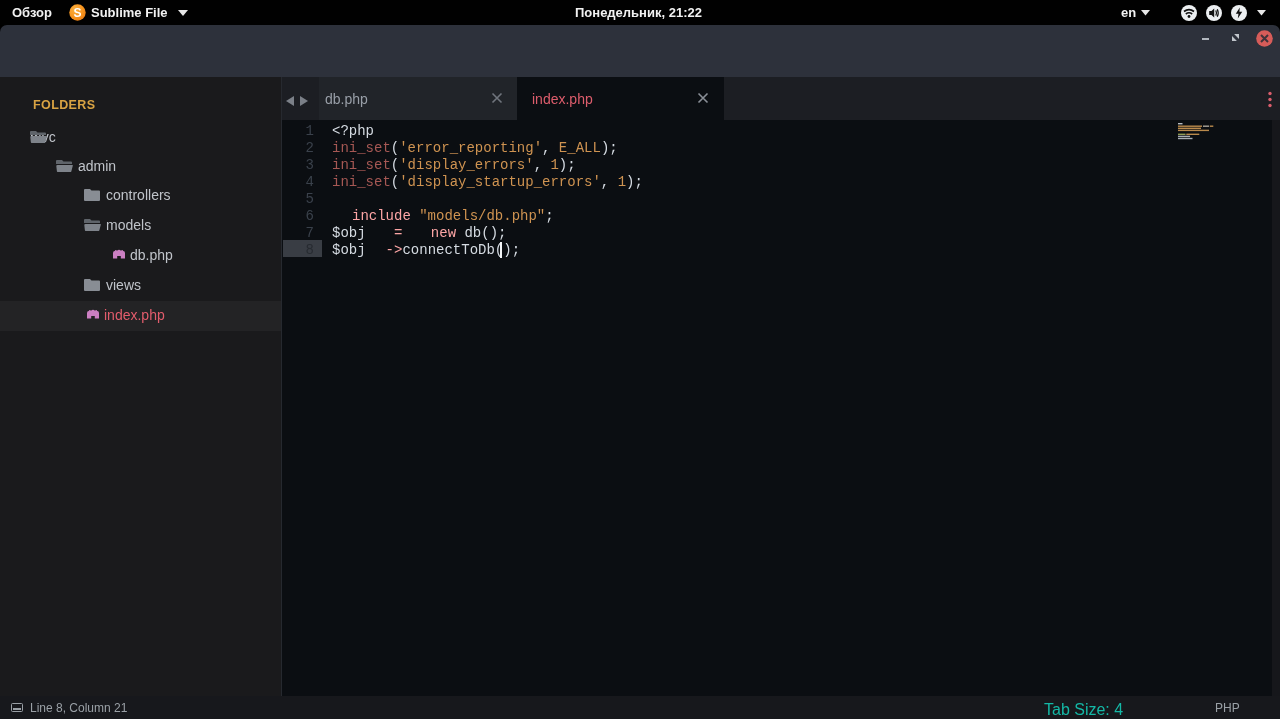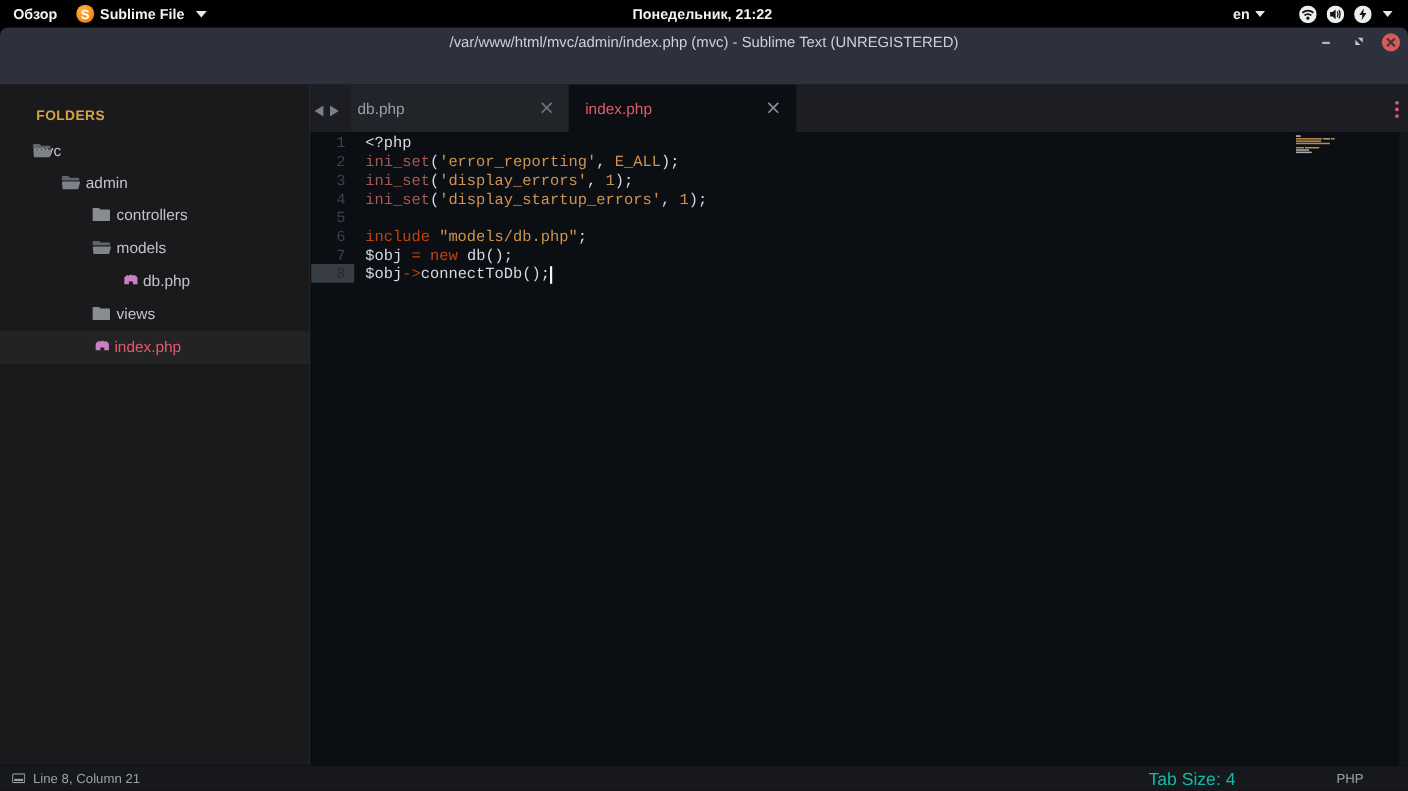--- a/index.html
+++ b/index.html
@@ -27,21 +27,21 @@
   
   #tabbar { position:absolute; left:282px; top:77px; width:998px; height:43px; background:#1c1e23; }
   .tab { position:absolute; top:0; height:43px; font-size:14px; }
 
   
   #editor { position:absolute; left:282px; top:120px; width:998px; height:576px; background:#0b0e12; }
   .gut { position:absolute; left:283px; width:31px; text-align:right; color:#3a414b; font-family:"Liberation Mono", monospace; font-size:14px; line-height:17px; }
   .cl { position:absolute; left:332px; font-family:"Liberation Mono", monospace; font-size:14px; line-height:17px; white-space:pre; color:#d5dbe2; }
   .red { color:#a65854; }
   .orn { color:#cf9351; }
-  .grn { color:#c2410c; }
+  .grn { color:#fca5a5;margin-left:20px; }
 
   
   #statusbar { position:absolute; left:0; top:696px; width:1280px; height:23px; background:#17181c; font-size:12px; color:#9aa0a6; }
 </style>
 </head>
 <body>
 
 <div id="topbar">
   <span class="item" style="left:12px;">Обзор</span>
   <svg class="abs" style="left:69px; top:4px;" width="17" height="17" viewBox="0 0 17 17">
@@ -82,21 +82,20 @@
   <svg class="abs" style="left:1231px; top:5px;" width="16" height="16" viewBox="0 0 16 16">
     <circle cx="8" cy="8" r="8" fill="#eceff1"></circle>
     <path d="M8.8 2.5 L4.8 8.7 L7.5 8.7 L6.8 13.5 L11.2 6.8 L8.4 6.8 Z" fill="#111"></path>
   </svg>
   <svg class="abs" style="left:1257px; top:10px;" width="9" height="6">
       <path d="M0 0 L9 0 L4.5 5.5 Z" fill="#e8e8e8"></path>
     </svg>
 </div>
 
 <div id="titlebar">
-  <div id="titletext">/var/www/html/mvc/admin/index.php (mvc) - Sublime Text (UNREGISTERED)</div>
   <div class="abs" style="left:1202px; top:12.5px; width:7px; height:2px; background:#b2b7be;"></div>
   <svg class="abs" style="left:1232px; top:9px;" width="7" height="7" viewBox="0 0 10 10">
     <path d="M0 10 L0 3 L7 10 Z" fill="#c0c5cb"></path>
     <path d="M10 0 L10 7 L3 0 Z" fill="#c0c5cb"></path>
   </svg>
   <svg class="abs" style="left:1255px; top:4px;" width="19" height="19" viewBox="0 0 19 19">
     <circle cx="9.5" cy="9.5" r="8.3" fill="#d65c59"></circle>
     <path d="M6 6 L13 13 M13 6 L6 13" stroke="#40333a" stroke-width="2"></path>
   </svg>
 </div>

